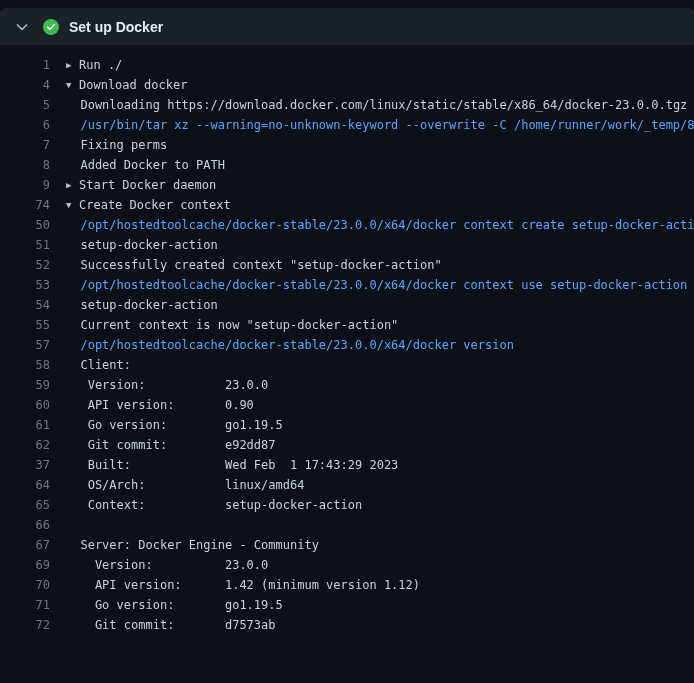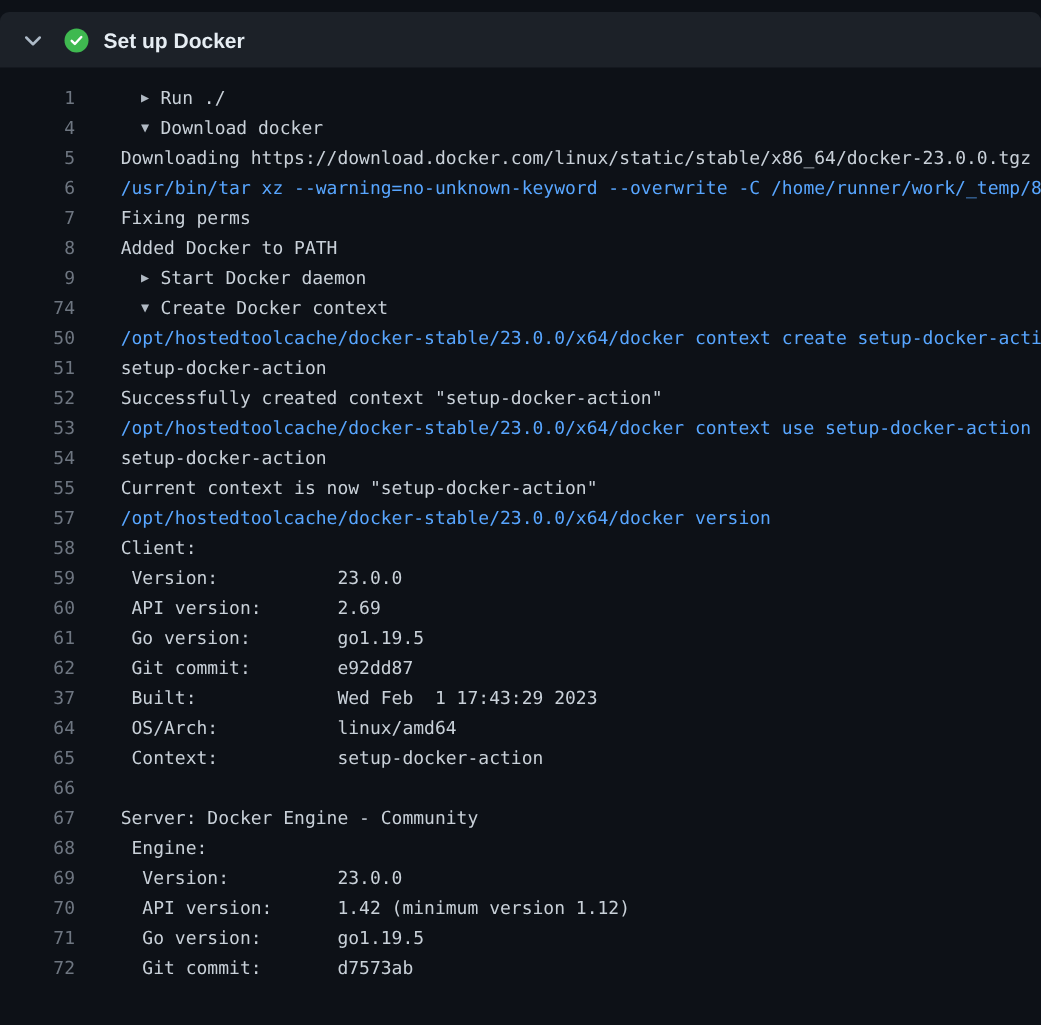--- a/index.html
+++ b/index.html
@@ -62,21 +62,21 @@
     margin-right: 16px;
     color: #6e7681;
     cursor: pointer;
     user-select: none;
   }
   .txt {
     white-space: pre;
     color: var(--text-color, #c9d1d9);
   }
   .txt.command { color: var(--command-color, #58a6ff); }
-  .txt.group-open, .txt.group-closed { cursor: pointer; margin-left: 28px; }
+  .txt.group-open, .txt.group-closed { cursor: pointer; }
   .marker {
     display: inline-block;
     width: 13px;
     font-size: 9px;
     color: #b1bac4;
     vertical-align: 1px;
   }
   .link {
     cursor: pointer;
   }
@@ -162,21 +162,21 @@
     <div class="row">
       <span class="ln">58</span>
       <span class="txt text">  Client:</span>
     </div>
     <div class="row">
       <span class="ln">59</span>
       <span class="txt text">   Version:           23.0.0</span>
     </div>
     <div class="row">
       <span class="ln">60</span>
-      <span class="txt text">   API version:       2.69</span>
+      <span class="txt text">   API version:       0.90</span>
     </div>
     <div class="row">
       <span class="ln">61</span>
       <span class="txt text">   Go version:        go1.19.5</span>
     </div>
     <div class="row">
       <span class="ln">62</span>
       <span class="txt text">   Git commit:        e92dd87</span>
     </div>
     <div class="row">
@@ -191,24 +191,20 @@
       <span class="ln">65</span>
       <span class="txt text">   Context:           setup-docker-action</span>
     </div>
     <div class="row">
       <span class="ln">66</span>
       <span class="txt text"></span>
     </div>
     <div class="row">
       <span class="ln">67</span>
       <span class="txt text">  Server: Docker Engine - Community</span>
-    </div>
-    <div class="row">
-      <span class="ln">68</span>
-      <span class="txt text">   Engine:</span>
     </div>
     <div class="row">
       <span class="ln">69</span>
       <span class="txt text">    Version:          23.0.0</span>
     </div>
     <div class="row">
       <span class="ln">70</span>
       <span class="txt text">    API version:      1.42 (minimum version 1.12)</span>
     </div>
     <div class="row">

